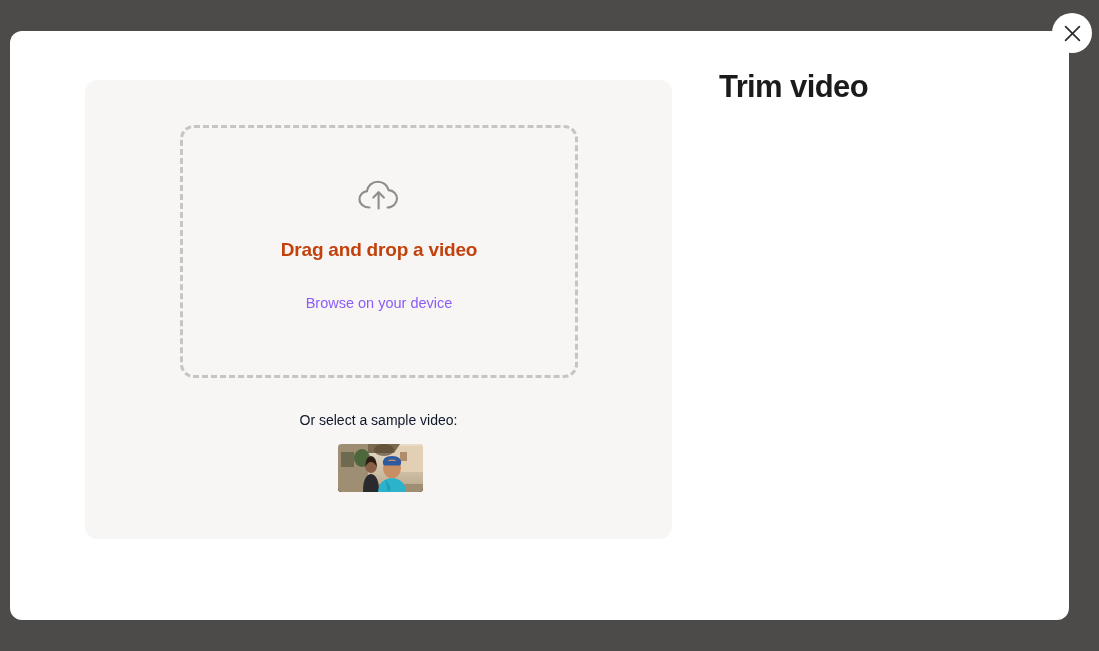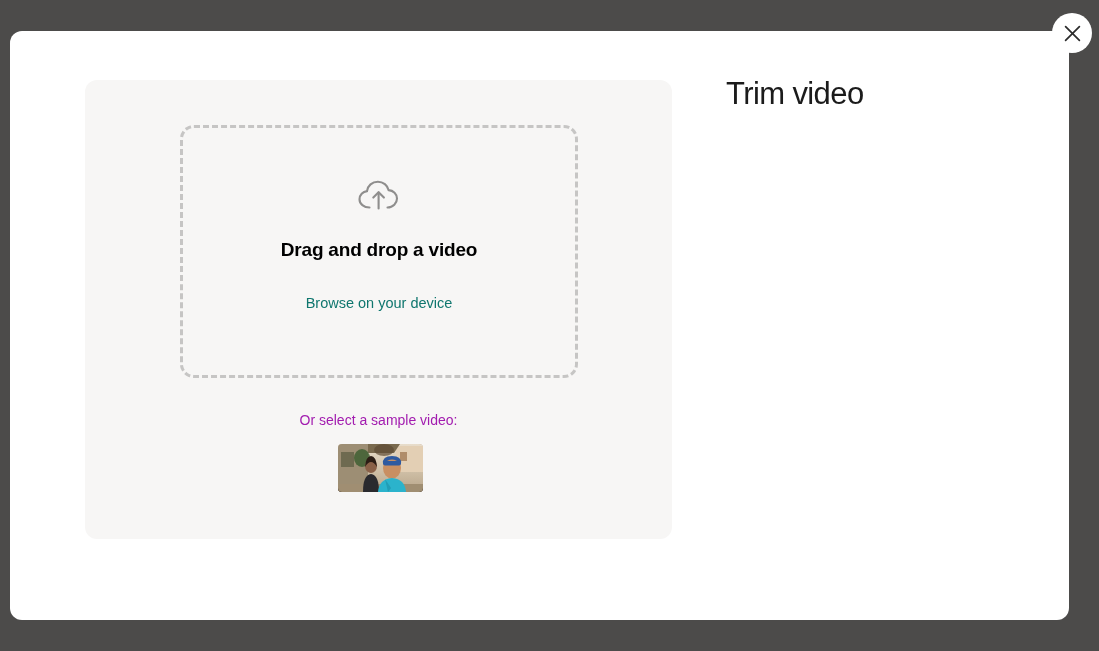--- a/index.html
+++ b/index.html
@@ -140,39 +140,39 @@
   #cloud-upload-icon {
     margin-top: 50px;
     width: 44px;
     height: 36px;
     display: block;
   }
   #dropzone-title {
     margin-top: 25px;
     font-size: 19px;
     font-weight: bold;
-    color: #000000;
+    color: #c2410c;
     letter-spacing: -0.2px;
   }
   #browse-link {
     margin-top: 34px;
     font-size: 14.5px;
-    color: #0f766e;
+    color: #8b5cf6;
     cursor: pointer;
     text-decoration: none;
   }
 
   #sample-label {
     position: absolute;
     top: 332px;
     left: 0;
     width: 100%;
     text-align: center;
     font-size: 14px;
-    color: #a21caf;
+    color: #0f172a;
   }
 
   #sample-video-thumb {
     position: absolute;
     left: 253px;
     top: 364px;
     width: 85px;
     height: 48px;
     border-radius: 4px;
     overflow: hidden;
@@ -184,24 +184,24 @@
 
   
   #info-column {
     position: absolute;
     left: 709px;
     top: 38px;
     width: 310px;
   }
   #trim-title {
     font-size: 31px;
-    font-weight: normal;
+    font-weight: bold;
     color: #1b1b1b;
     letter-spacing: -0.6px;
-    margin: 7px;
+    margin: 0;
     line-height: 1.15;
   }
   #trim-subtitle {
     margin: 24px 0 0 0;
     font-size: 14px;
     color: #3f3f3f;
     line-height: 1.45;
   }
 
   

